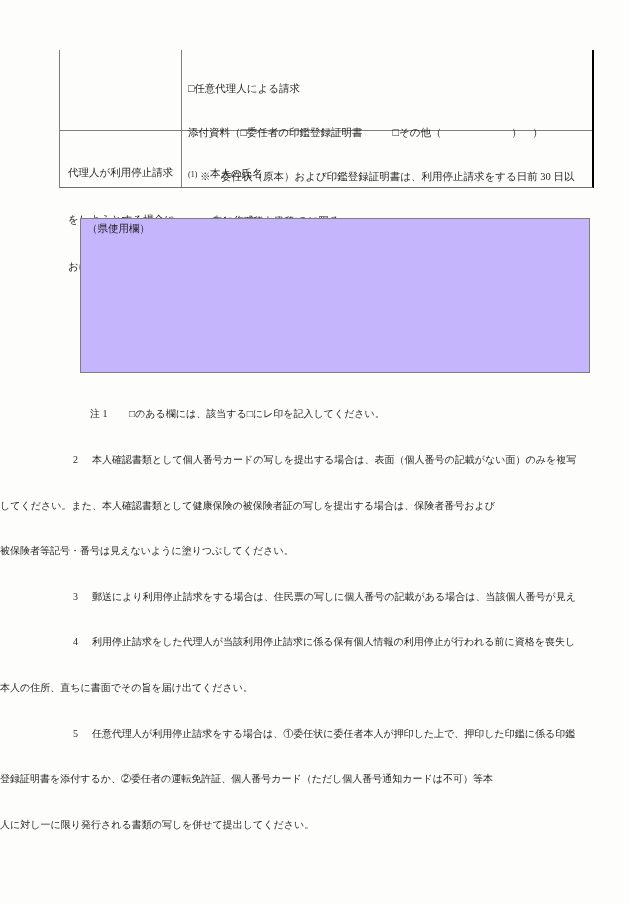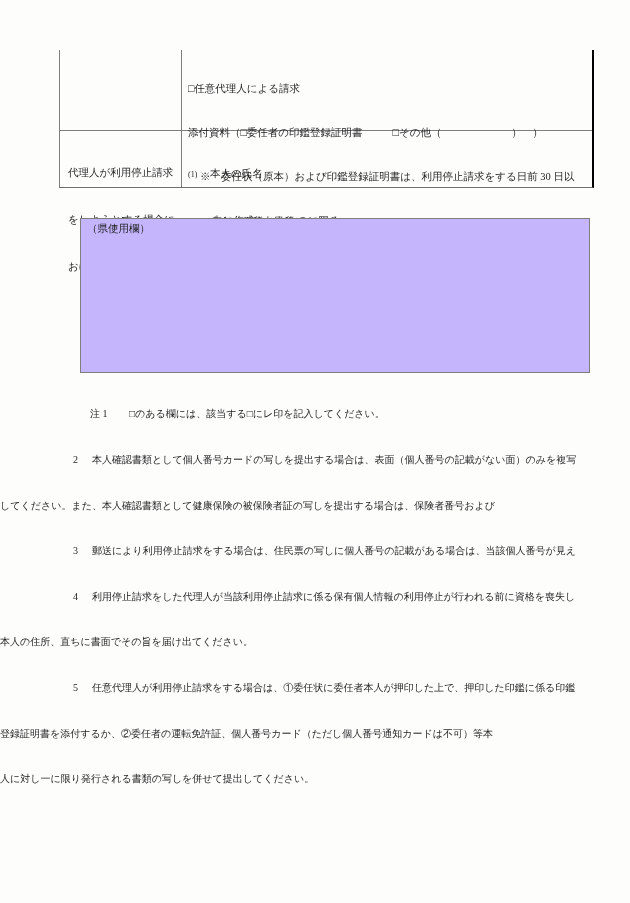--- a/index.html
+++ b/index.html
@@ -71,20 +71,21 @@
   </div>
 
   <div class="prefbox">
     <div class="lbl">（県使用欄）</div>
   </div>
 
   <div class="notes">
     <div class="nl first"><span class="nlabel">注 1</span><span>□のある欄には、該当する□にレ印を記入してください。</span></div>
     <div class="nl numbered"><span class="nnum">2</span><span>本人確認書類として個人番号カードの写しを提出する場合は、表面（個人番号の記載がない面）のみを複写</span></div>
     <div class="nl cont"><span>してください。また、本人確認書類として健康保険の被保険者証の写しを提出する場合は、保険者番号および</span></div>
+    <div class="nl cont"><span>被保険者等記号・番号は見えないように塗りつぶしてください。</span></div>
     <div class="nl numbered"><span class="nnum">3</span><span>郵送により利用停止請求をする場合は、住民票の写しに個人番号の記載がある場合は、当該個人番号が見え</span></div>
     <div class="nl numbered"><span class="nnum">4</span><span>利用停止請求をした代理人が当該利用停止請求に係る保有個人情報の利用停止が行われる前に資格を喪失し</span></div>
     <div class="nl cont"><span>本人の住所、直ちに書面でその旨を届け出てください。</span></div>
     <div class="nl numbered"><span class="nnum">5</span><span>任意代理人が利用停止請求をする場合は、①委任状に委任者本人が押印した上で、押印した印鑑に係る印鑑</span></div>
     <div class="nl cont"><span>登録証明書を添付するか、②委任者の運転免許証、個人番号カード（ただし個人番号通知カードは不可）等本</span></div>
     <div class="nl cont"><span>人に対し一に限り発行される書類の写しを併せて提出してください。</span></div>
   </div>
 
 </div>
 

